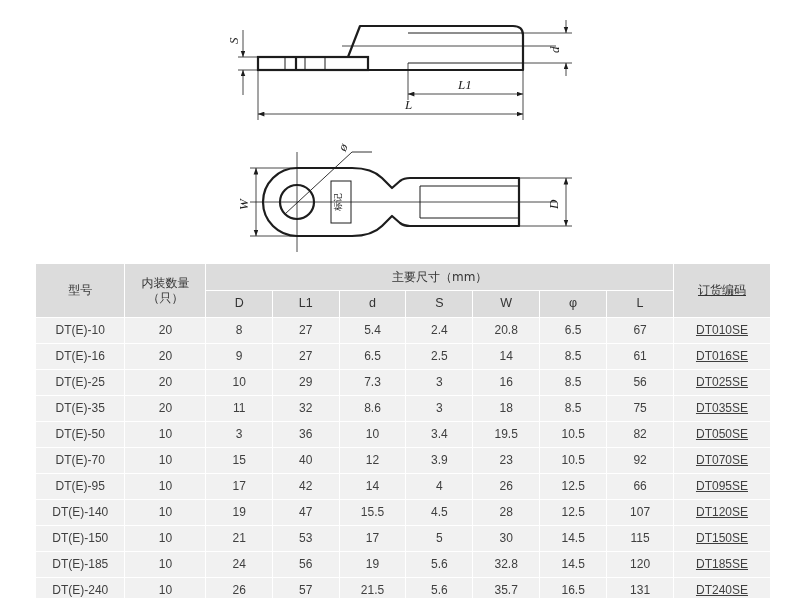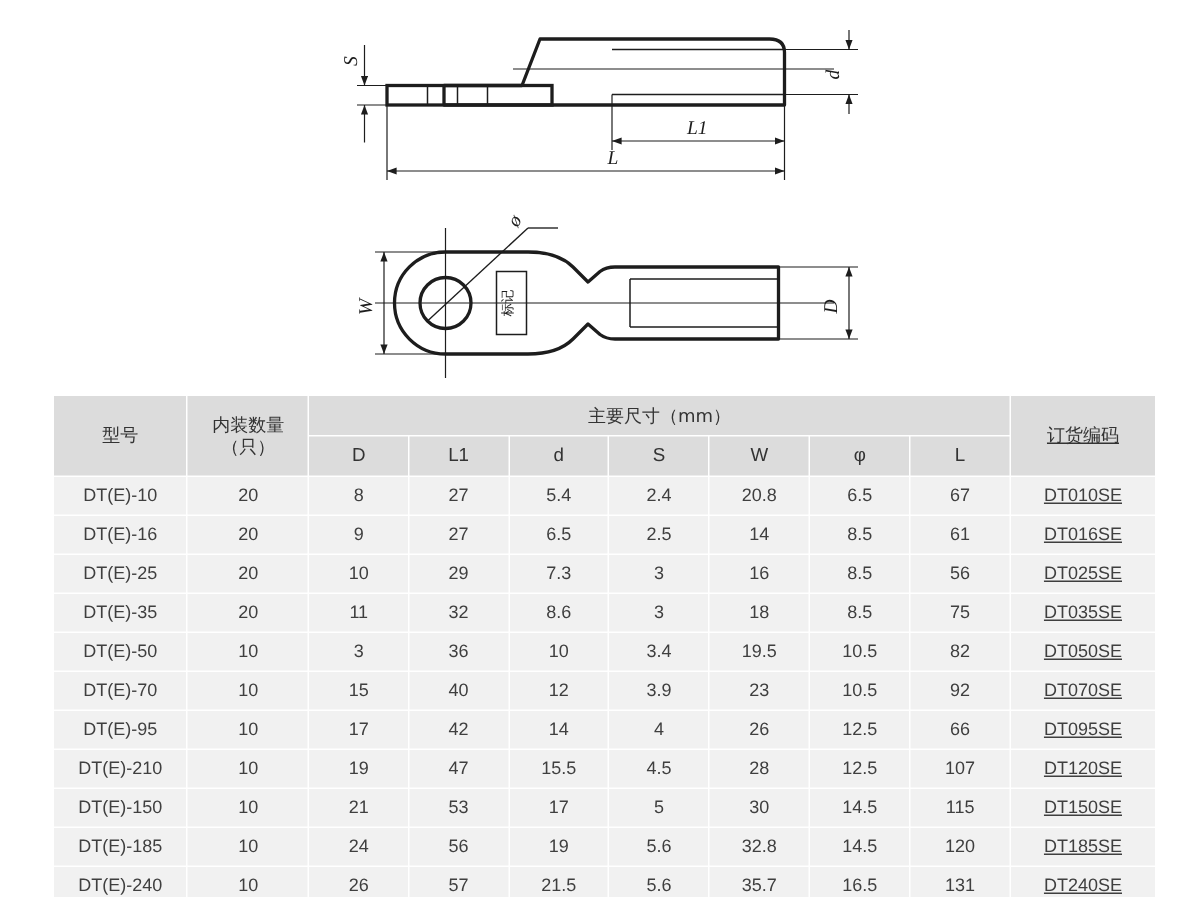--- a/index.html
+++ b/index.html
@@ -271,21 +271,21 @@
         <td class="col-dim">17</td>
         <td class="col-dim">42</td>
         <td class="col-dim">14</td>
         <td class="col-dim">4</td>
         <td class="col-dim">26</td>
         <td class="col-dim">12.5</td>
         <td class="col-dim">66</td>
         <td class="col-code">DT095SE</td>
       </tr>
       <tr>
-        <td class="col-model">DT(E)-210</td>
+        <td class="col-model">DT(E)-140</td>
         <td class="col-qty">10</td>
         <td class="col-dim">19</td>
         <td class="col-dim">47</td>
         <td class="col-dim">15.5</td>
         <td class="col-dim">4.5</td>
         <td class="col-dim">28</td>
         <td class="col-dim">12.5</td>
         <td class="col-dim">107</td>
         <td class="col-code">DT120SE</td>
       </tr>

